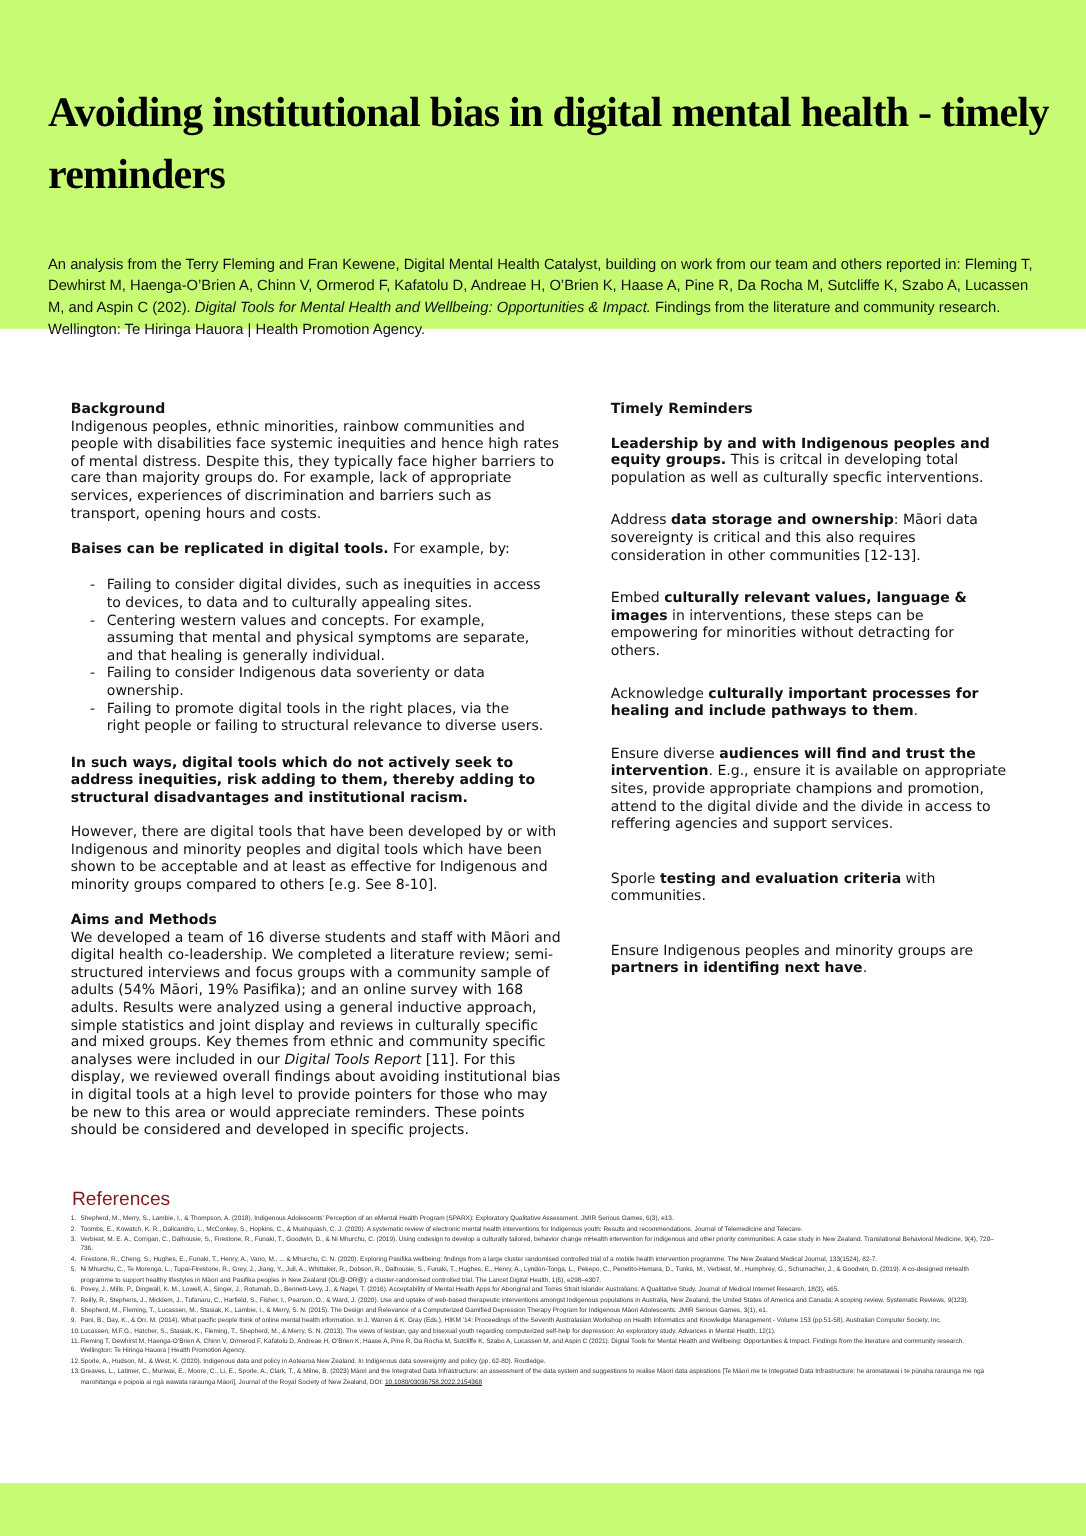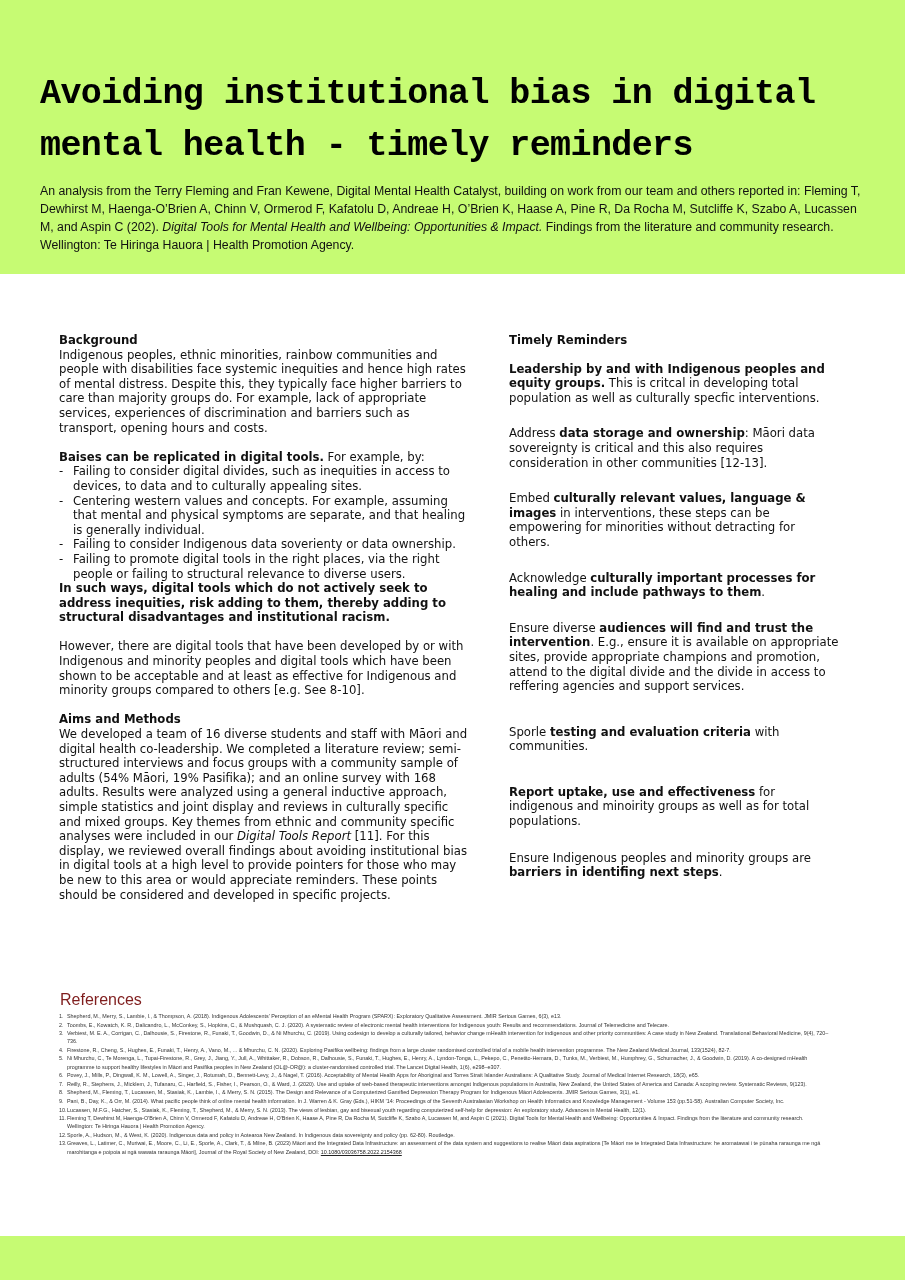--- a/index.html
+++ b/index.html
@@ -6,39 +6,39 @@
   body {
     width: 905px; height: 1280px; position: relative; overflow: hidden;
     background: #ffffff; color: #111;
   }
   .header-band {
     position: absolute; left: 0; top: 0; width: 905px; height: 274px;
     background: #c6fb73;
   }
   .title {
     position: absolute; left: 40px; top: 68px; width: 840px;
-    font-family: Liberation Mono, monospace; font-weight: bold;
+    font-family: Liberation Serif, serif; font-weight: bold;
     font-size: 35px; line-height: 52px; letter-spacing: -0.6px; color: #000;
     margin: 0;
   }
   .subtitle {
-    position: absolute; left: 40px; top: 182px; width: 830px;
+    position: absolute; left: 40px; top: 211px; width: 830px;
     font-family: "Liberation Sans", sans-serif; font-size: 12.3px; line-height: 18px; color: #111;
     margin: 0;
   }
   .col {
     position: absolute; font-family: "DejaVu Sans", sans-serif;
     font-size: 11.7px; line-height: 14.6px; color: #111;
   }
   .col-left { left: 59px; top: 333px; width: 410px; }
   .col-right { left: 509px; top: 333px; width: 330px; }
   .col p { margin: 0; }
   .h { font-weight: bold; }
   .gap { height: 14.6px; }
-  .bullets { margin: 0; padding: 0; list-style: none; }
+  .bullets { margin: 16px; padding: 0; list-style: none; }
   .bullets li { position: relative; padding-left: 14px; }
   .bullets li::before { content: "-"; position: absolute; left: 0; }
   .col-right .para { margin-bottom: 21px; }
   .col-right .para.tight { margin-bottom: 14px; }
   .refs-title {
     position: absolute; left: 60px; top: 991px;
     font-family: "Liberation Sans", sans-serif; font-size: 16px; color: #7f1d1d; margin: 0;
   }
   .refs {
     position: absolute; left: 60px; top: 1012px; width: 770px;
@@ -80,22 +80,21 @@
 </div>
 
 <div class="col col-right">
   <p class="h para tight">Timely Reminders</p>
   <p class="para"><span></span><b>Leadership by and with Indigenous peoples and equity groups.</b><span> This is critcal in developing total population as well as culturally specfic interventions.</span></p>
   <p class="para"><span>Address </span><b>data storage and ownership</b><span>: Māori data sovereignty is critical and this also requires consideration in other communities [12-13].</span></p>
   <p class="para" style=""><span>Embed </span><b>culturally relevant values, language &amp; images</b><span> in interventions, these steps can be empowering for minorities without detracting for others.</span></p>
   <p class="para" style=""><span>Acknowledge </span><b>culturally important processes for healing and include pathways to them</b><span>.</span></p>
   <p class="para" style="margin-bottom:31px"><span>Ensure diverse </span><b>audiences will find and trust the intervention</b><span>. E.g., ensure it is available on appropriate sites, provide appropriate champions and promotion, attend to the digital divide and the divide in access to reffering agencies and support services.</span></p>
   <p class="para" style="margin-bottom:31px"><span>Sporle </span><b>testing and evaluation criteria</b><span> with communities.</span></p>
-  <p class="para" style="margin-bottom:22px"><span></span><b>Report uptake, use and effectiveness</b><span> for indigenous and minoirity groups as well as for total populations.</span></p>
-  <p class="para"><span>Ensure Indigenous peoples and minority groups are </span><b>barriers in identifing next steps</b><span>.</span></p>
+  <p class="para"><span>Ensure Indigenous peoples and minority groups are </span><b>partners in identifing next have</b><span>.</span></p>
 </div>
 
 <p class="refs-title">References</p>
 <ul class="refs">
   <li><span class="num">1.</span><span>Shepherd, M., Merry, S., Lambie, I., &amp; Thompson, A. (2018). Indigenous Adolescents’ Perception of an eMental Health Program (SPARX): Exploratory Qualitative Assessment. JMIR Serious Games, 6(3), e13.</span></li>
   <li><span class="num">2.</span><span>Toombs, E., Kowatch, K. R., Dalicandro, L., McConkey, S., Hopkins, C., &amp; Mushquash, C. J. (2020). A systematic review of electronic mental health interventions for Indigenous youth: Results and recommendations. Journal of Telemedicine and Telecare.</span></li>
   <li><span class="num">3.</span><span>Verbiest, M. E. A., Corrigan, C., Dalhousie, S., Firestone, R., Funaki, T., Goodwin, D., &amp; Ni Mhurchu, C. (2019). Using codesign to develop a culturally tailored, behavior change mHealth intervention for indigenous and other priority communities: A case study in New Zealand. Translational Behavioral Medicine, 9(4), 720–736.</span></li>
   <li><span class="num">4.</span><span>Firestone, R., Cheng, S., Hughes, E., Funaki, T., Henry, A., Vano, M., ... &amp; Mhurchu, C. N. (2020). Exploring Pasifika wellbeing: findings from a large cluster randomised controlled trial of a mobile health intervention programme. The New Zealand Medical Journal, 133(1524), 82-7.</span></li>
   <li><span class="num">5.</span><span>Ni Mhurchu, C., Te Morenga, L., Tupai-Firestone, R., Grey, J., Jiang, Y., Jull, A., Whittaker, R., Dobson, R., Dalhousie, S., Funaki, T., Hughes, E., Henry, A., Lyndon-Tonga, L., Pekepo, C., Penetito-Hemara, D., Tunks, M., Verbiest, M., Humphrey, G., Schumacher, J., &amp; Goodwin, D. (2019). A co-designed mHealth programme to support healthy lifestyles in Māori and Pasifika peoples in New Zealand (OL@-OR@): a cluster-randomised controlled trial. The Lancet Digital Health, 1(6), e298–e307.</span></li>
   <li><span class="num">6.</span><span>Povey, J., Mills, P., Dingwall, K. M., Lowell, A., Singer, J., Rotumah, D., Bennett-Levy, J., &amp; Nagel, T. (2016). Acceptability of Mental Health Apps for Aboriginal and Torres Strait Islander Australians: A Qualitative Study. Journal of Medical Internet Research, 18(3), e65.</span></li>

